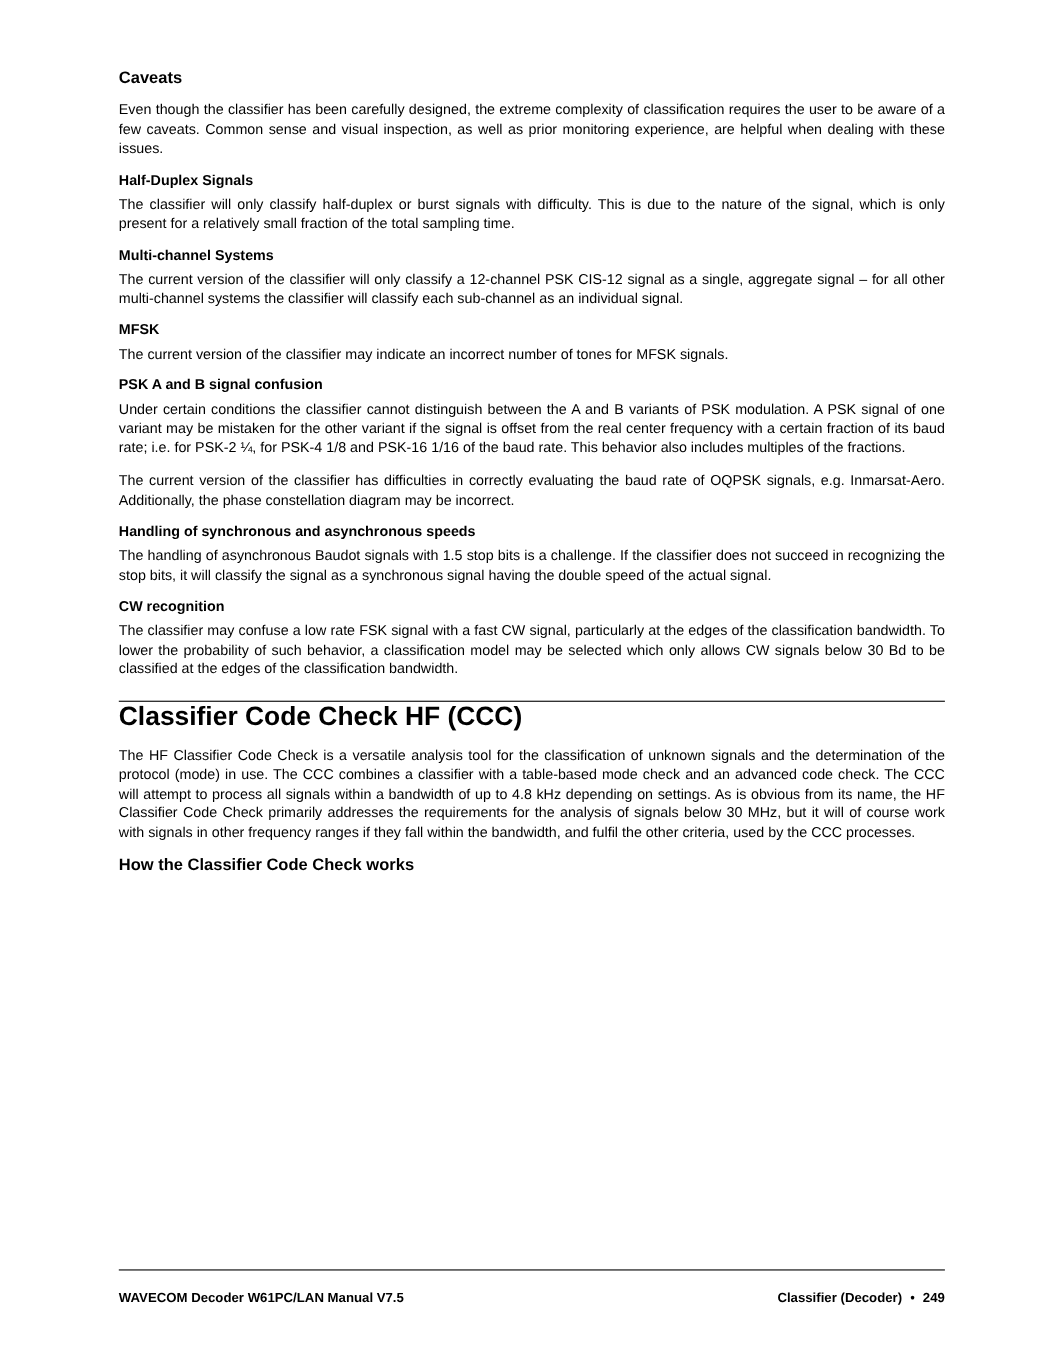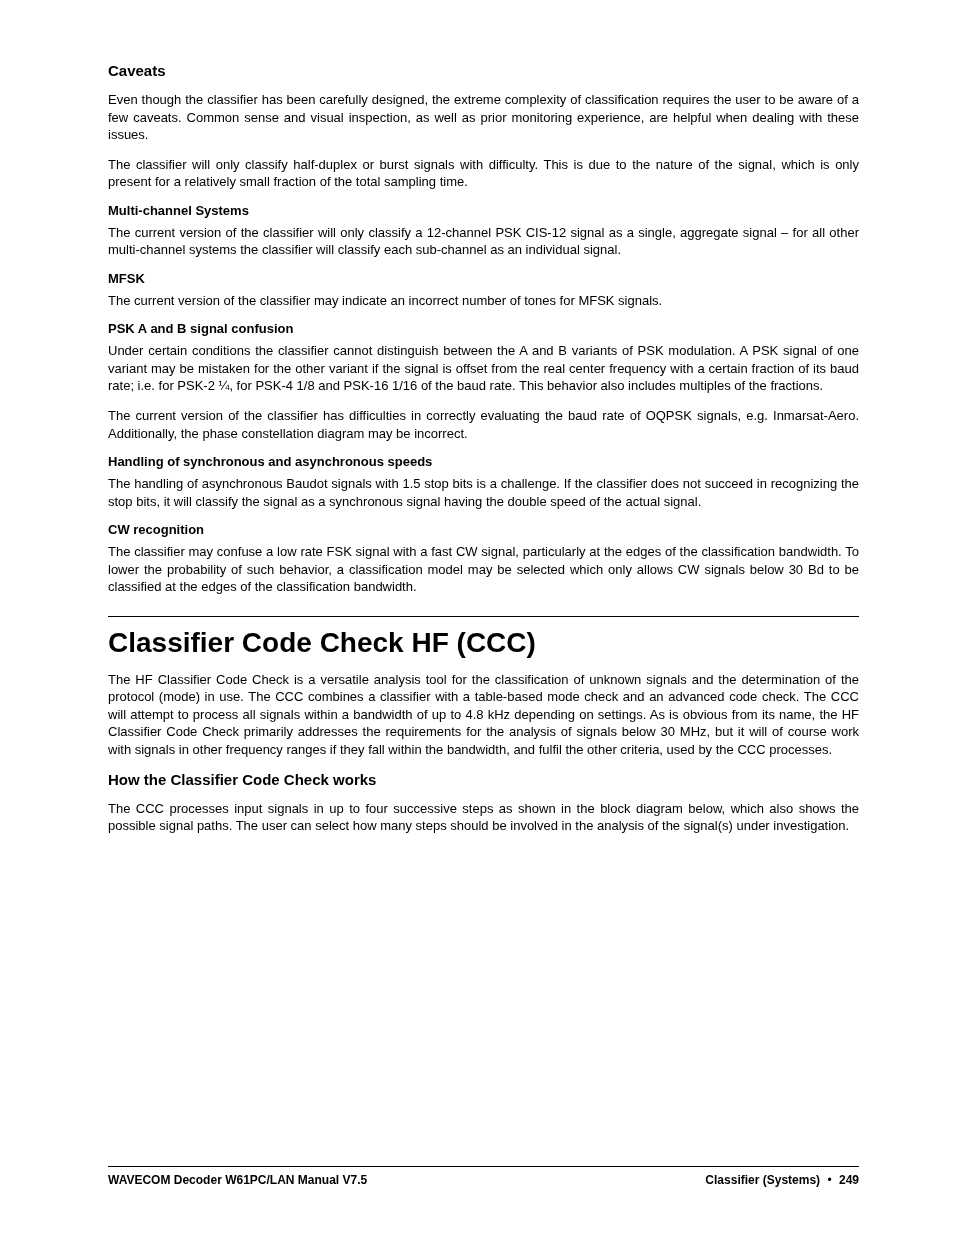--- a/index.html
+++ b/index.html
@@ -15,24 +15,24 @@
     padding: 62px 95px 0 108px;
   }
   h2.section-heading {
     font-family: Arial, Helvetica, sans-serif;
     font-size: 15px;
     font-weight: bold;
     margin-bottom: 12px;
   }
   h1.major-heading {
     font-family: Arial, Helvetica, sans-serif;
-    font-size: 28px;
+    font-size: 24px;
     font-weight: bold;
     border-top: 1px solid #000;
-    padding-top: 10px;
+    padding-top: 0;
     margin-top: 20px;
     margin-bottom: 12px;
   }
   p.body {
     font-size: 13px;
     line-height: 1.35;
     text-align: justify;
     margin-bottom: 12px;
   }
   p.sub-heading {
@@ -40,38 +40,39 @@
     font-weight: bold;
     margin-bottom: 6px;
     margin-top: 4px;
   }
   .footer {
     position: absolute;
     bottom: 48px;
     left: 108px;
     right: 95px;
     border-top: 1px solid #000;
-    padding-top: 6px;
+    padding-top: 18px;
     display: flex;
     justify-content: space-between;
     font-size: 12px;
     font-weight: bold;
     font-family: Verdana, Geneva, sans-serif;
   }
   .footer .right { text-align: right; }
   .bullet { font-weight: normal; padding: 0 4px; }
 </style>
 </head>
 <body>
 
 <div class="page">
 
   <h2 class="section-heading">Caveats</h2>
   <p class="body">Even though the classifier has been carefully designed, the extreme complexity of classification requires the user to be aware of a few caveats. Common sense and visual inspection, as well as prior monitoring experience, are helpful when dealing with these issues.</p>
 
+  <p class="sub-heading">Half-Duplex Signals</p>
   <p class="body">The classifier will only classify half-duplex or burst signals with difficulty. This is due to the nature of the signal, which is only present for a relatively small fraction of the total sampling time.</p>
 
   <p class="sub-heading">Multi-channel Systems</p>
   <p class="body">The current version of the classifier will only classify a 12-channel PSK CIS-12 signal as a single, aggregate signal – for all other multi-channel systems the classifier will classify each sub-channel as an individual signal.</p>
 
   <p class="sub-heading">MFSK</p>
   <p class="body">The current version of the classifier may indicate an incorrect number of tones for MFSK signals.</p>
 
   <p class="sub-heading">PSK A and B signal confusion</p>
   <p class="body">Under certain conditions the classifier cannot distinguish between the A and B variants of PSK modulation. A PSK signal of one variant may be mistaken for the other variant if the signal is offset from the real center frequency with a certain fraction of its baud rate; i.e. for PSK-2 ¼, for PSK-4 1/8 and PSK-16 1/16 of the baud rate. This behavior also includes multiples of the fractions.</p>
@@ -81,22 +82,21 @@
   <p class="sub-heading">Handling of synchronous and asynchronous speeds</p>
   <p class="body">The handling of asynchronous Baudot signals with 1.5 stop bits is a challenge. If the classifier does not succeed in recognizing the stop bits, it will classify the signal as a synchronous signal having the double speed of the actual signal.</p>
 
   <p class="sub-heading">CW recognition</p>
   <p class="body">The classifier may confuse a low rate FSK signal with a fast CW signal, particularly at the edges of the classification bandwidth. To lower the probability of such behavior, a classification model may be selected which only allows CW signals below 30 Bd to be classified at the edges of the classification bandwidth.</p>
 
   <h1 class="major-heading">Classifier Code Check HF (CCC)</h1>
   <p class="body">The HF Classifier Code Check is a versatile analysis tool for the classification of unknown signals and the determination of the protocol (mode) in use. The CCC combines a classifier with a table-based mode check and an advanced code check. The CCC will attempt to process all signals within a bandwidth of up to 4.8 kHz depending on settings. As is obvious from its name, the HF Classifier Code Check primarily addresses the requirements for the analysis of signals below 30 MHz, but it will of course work with signals in other frequency ranges if they fall within the bandwidth, and fulfil the other criteria, used by the CCC processes.</p>
 
   <h2 class="section-heading">How the Classifier Code Check works</h2>
-  <p class="body">The CCC processes input signals in up to four successive steps as shown in the block diagram below, which also shows the possible signal paths. The user can select how many steps should be involved in the analysis of the signal(s) under investigation.</p>
 
 </div>
 
 <div class="footer">
   <div class="left">WAVECOM Decoder W61PC/LAN Manual V7.5</div>
   <div class="right">
-    <span>Classifier (Systems)</span><span class="bullet">&nbsp;•&nbsp;</span><span>249</span>
+    <span>Classifier (Decoder)</span><span class="bullet">&nbsp;•&nbsp;</span><span>249</span>
   </div>
 </div>
 
 </body></html>

